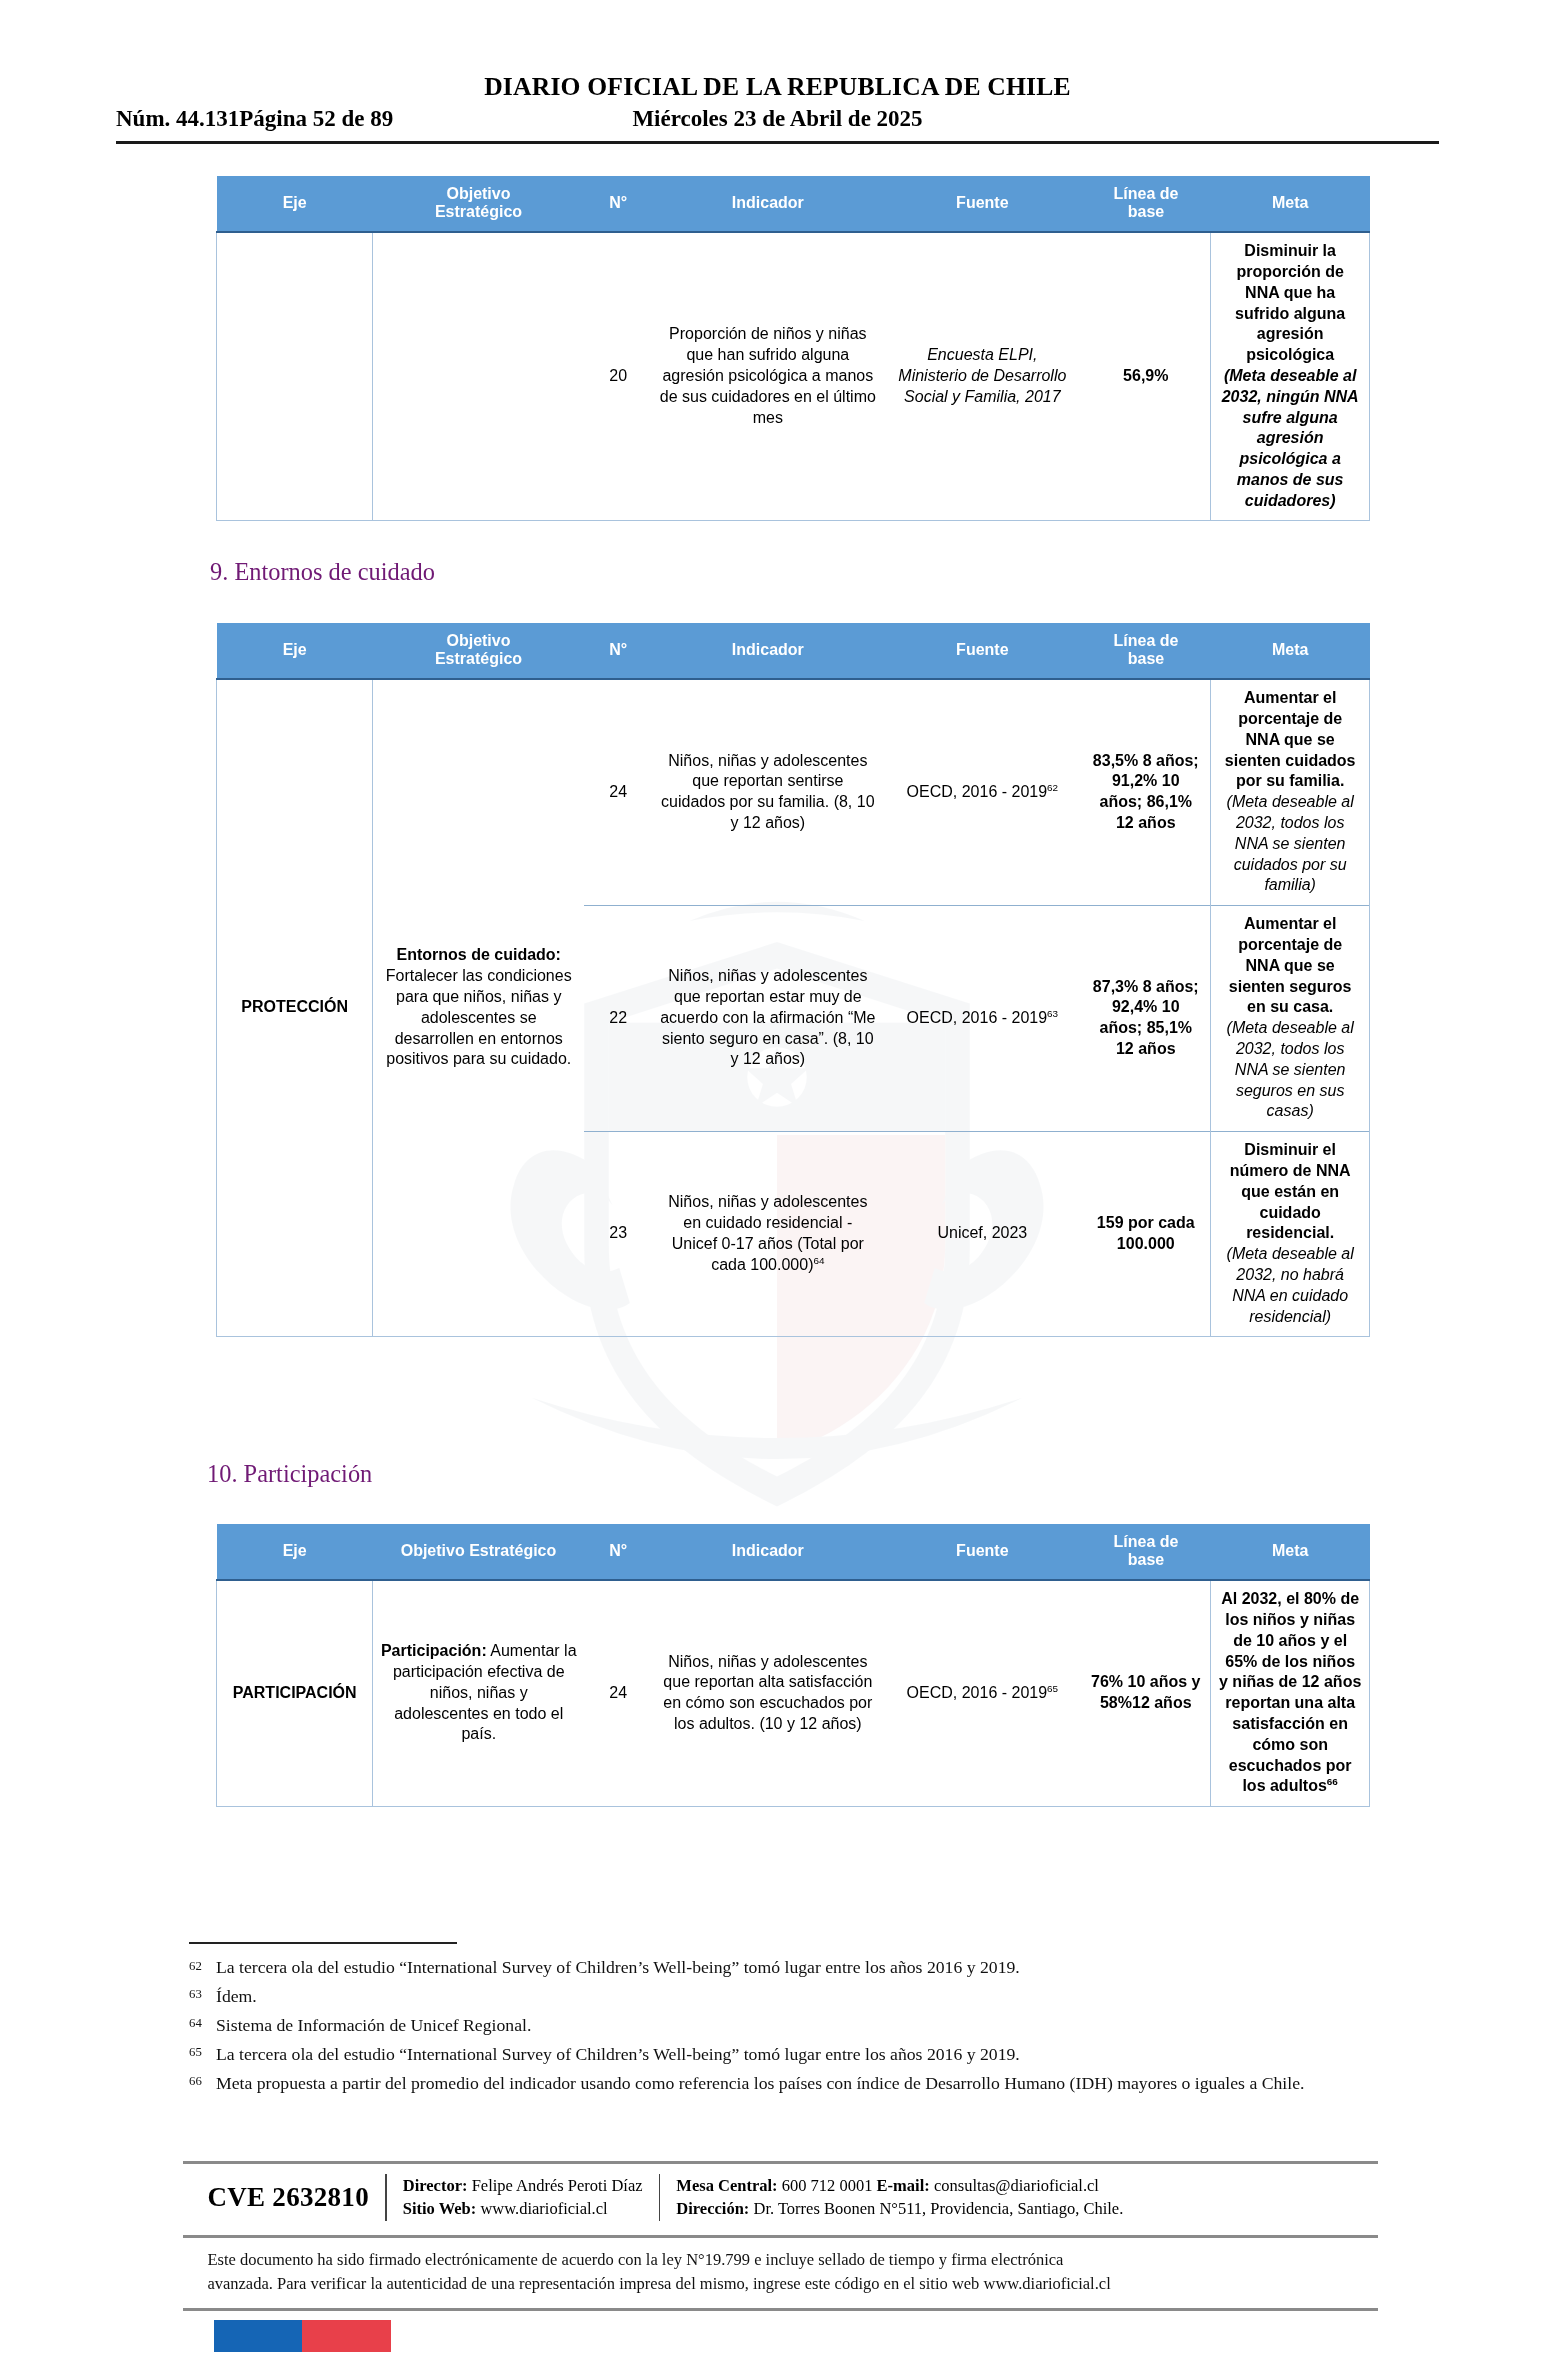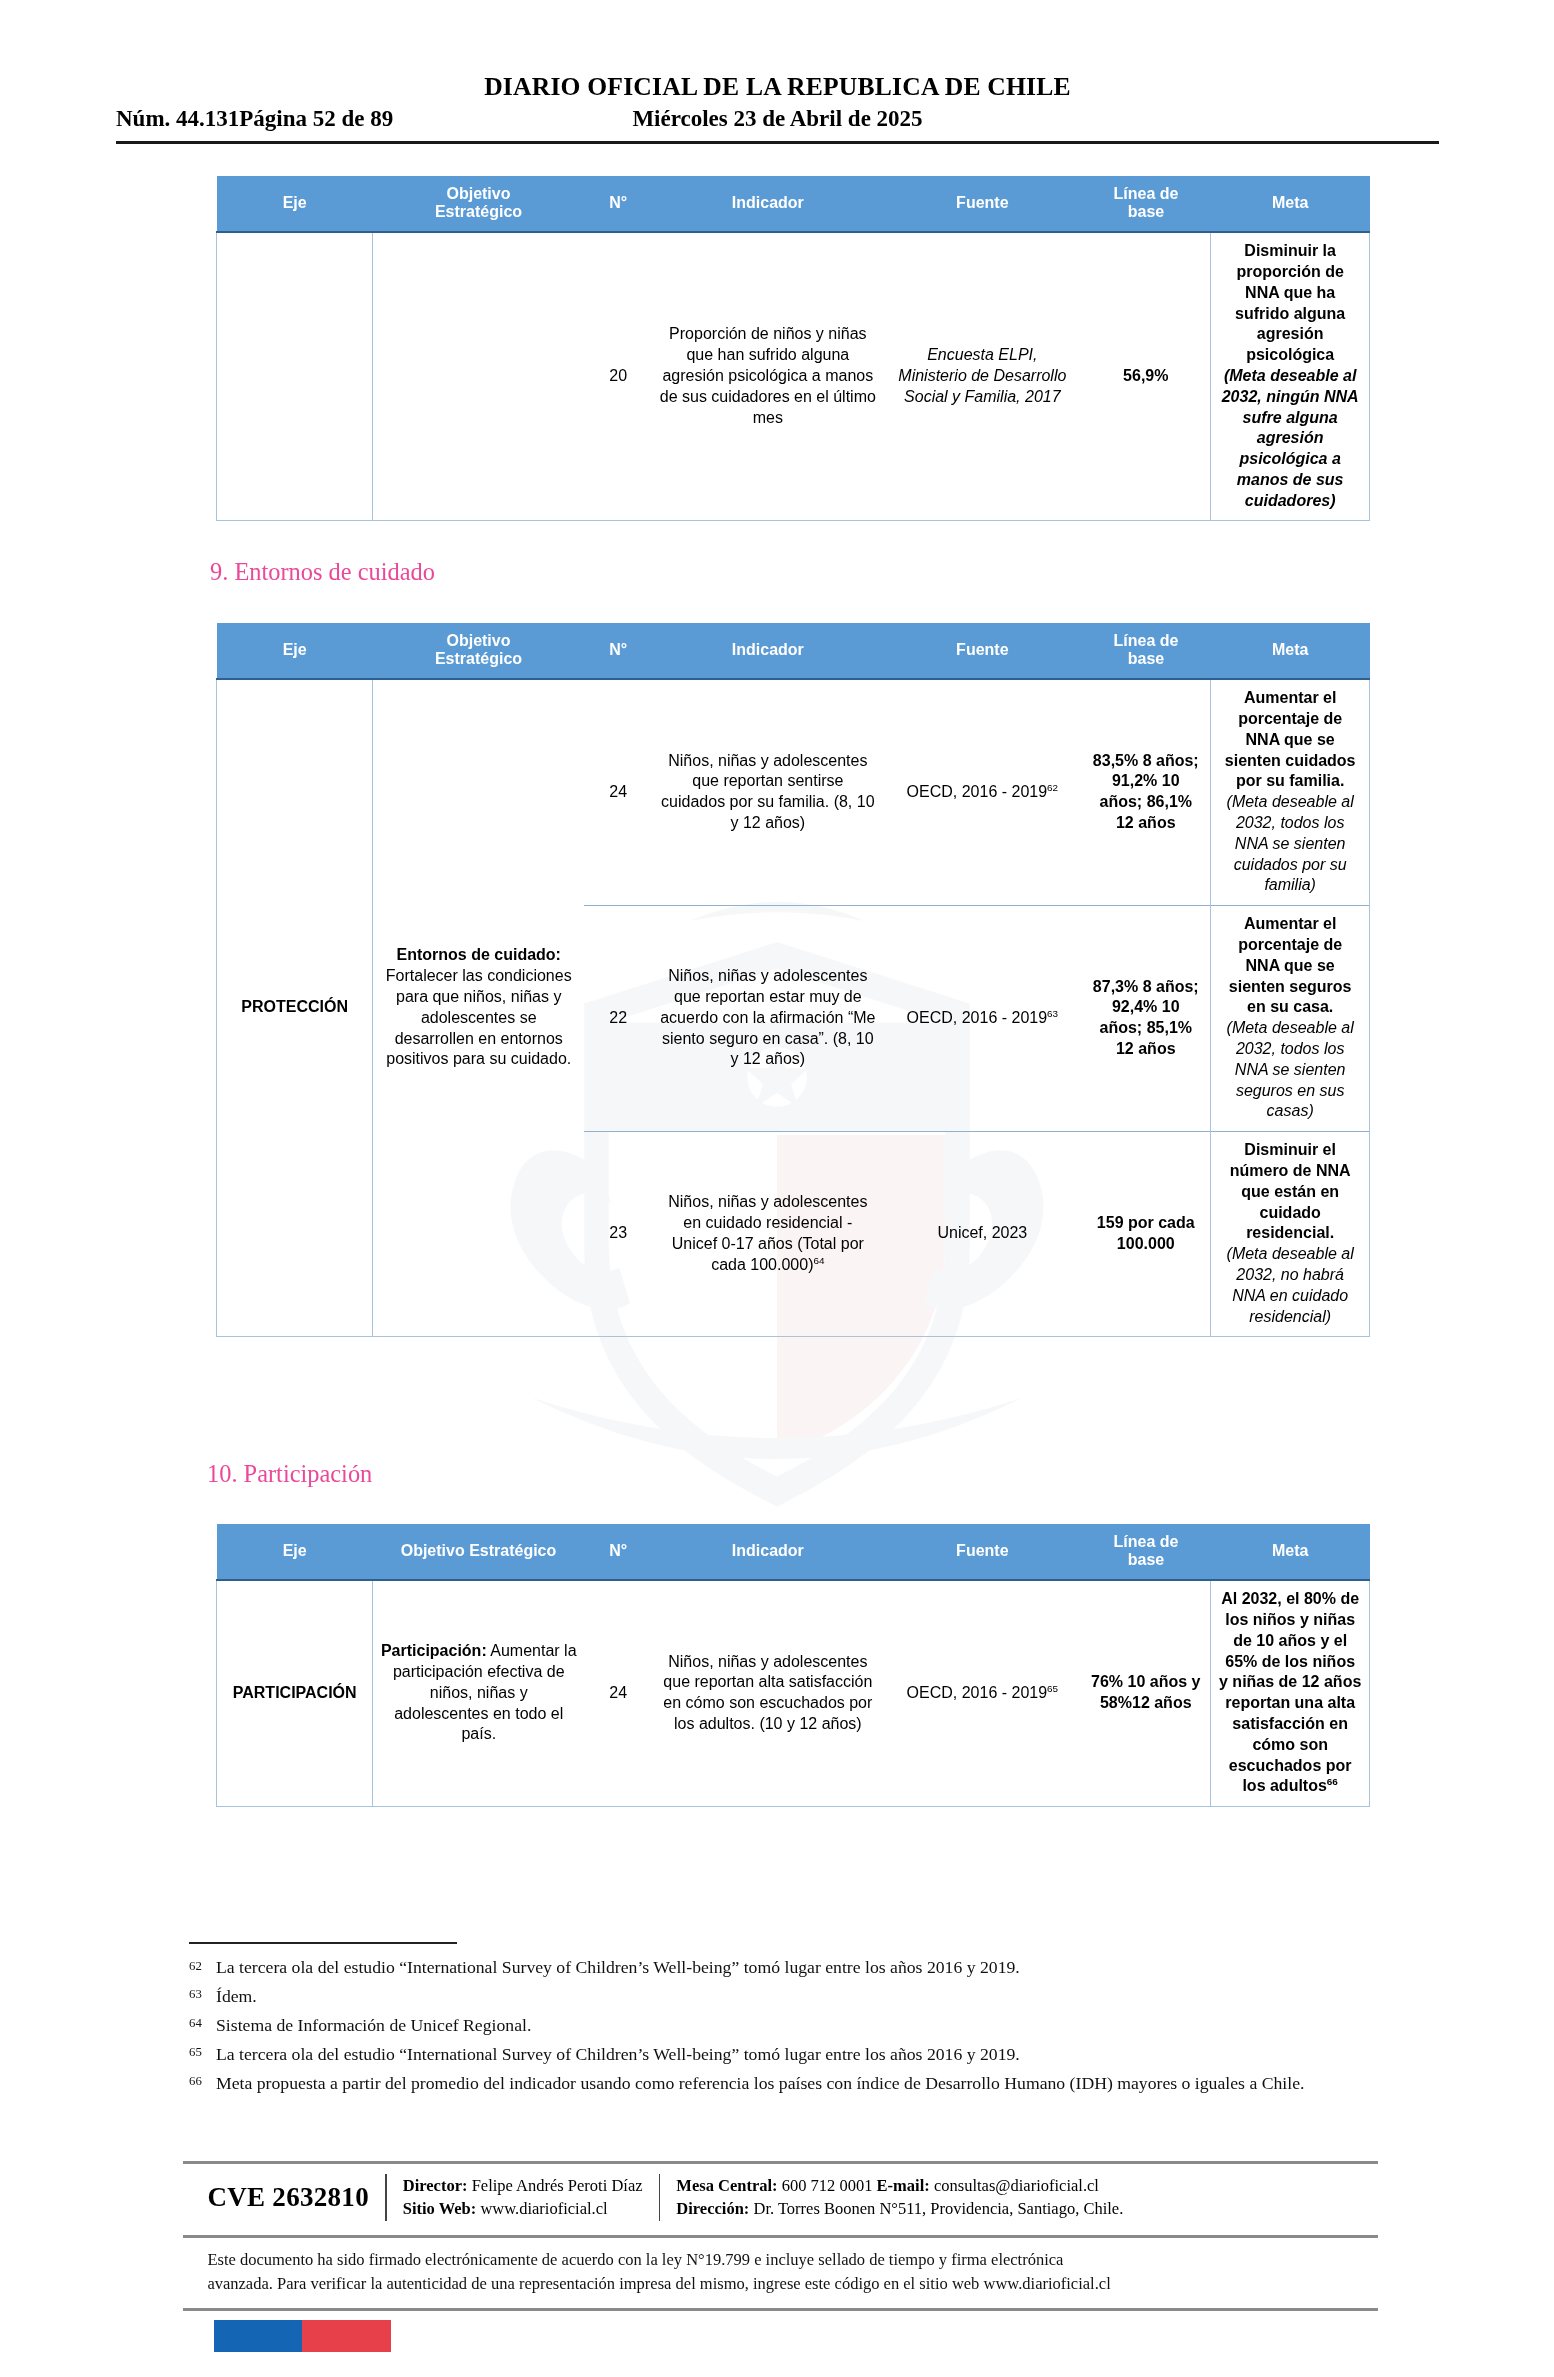--- a/index.html
+++ b/index.html
@@ -112,21 +112,21 @@
   .c-meta .note { font-weight: bold; font-style: italic; display: block; }
   .c-meta .note-plain { font-weight: normal; font-style: italic; display: block; }
   sup { font-size: 0.62em; vertical-align: super; line-height: 0; }
 
   
   .section-heading {
     position: absolute;
     z-index: 3;
     font-family: "Liberation Serif", "DejaVu Serif", serif;
     font-size: 24.4px;
-    color: #ec4899;
+    color: #701a75;
   }
 
   
   .footnotes {
     position: absolute;
     left: 189px;
     top: 1942px;
     width: 1183px;
     z-index: 3;
     font-family: "Liberation Serif", "DejaVu Serif", serif;

